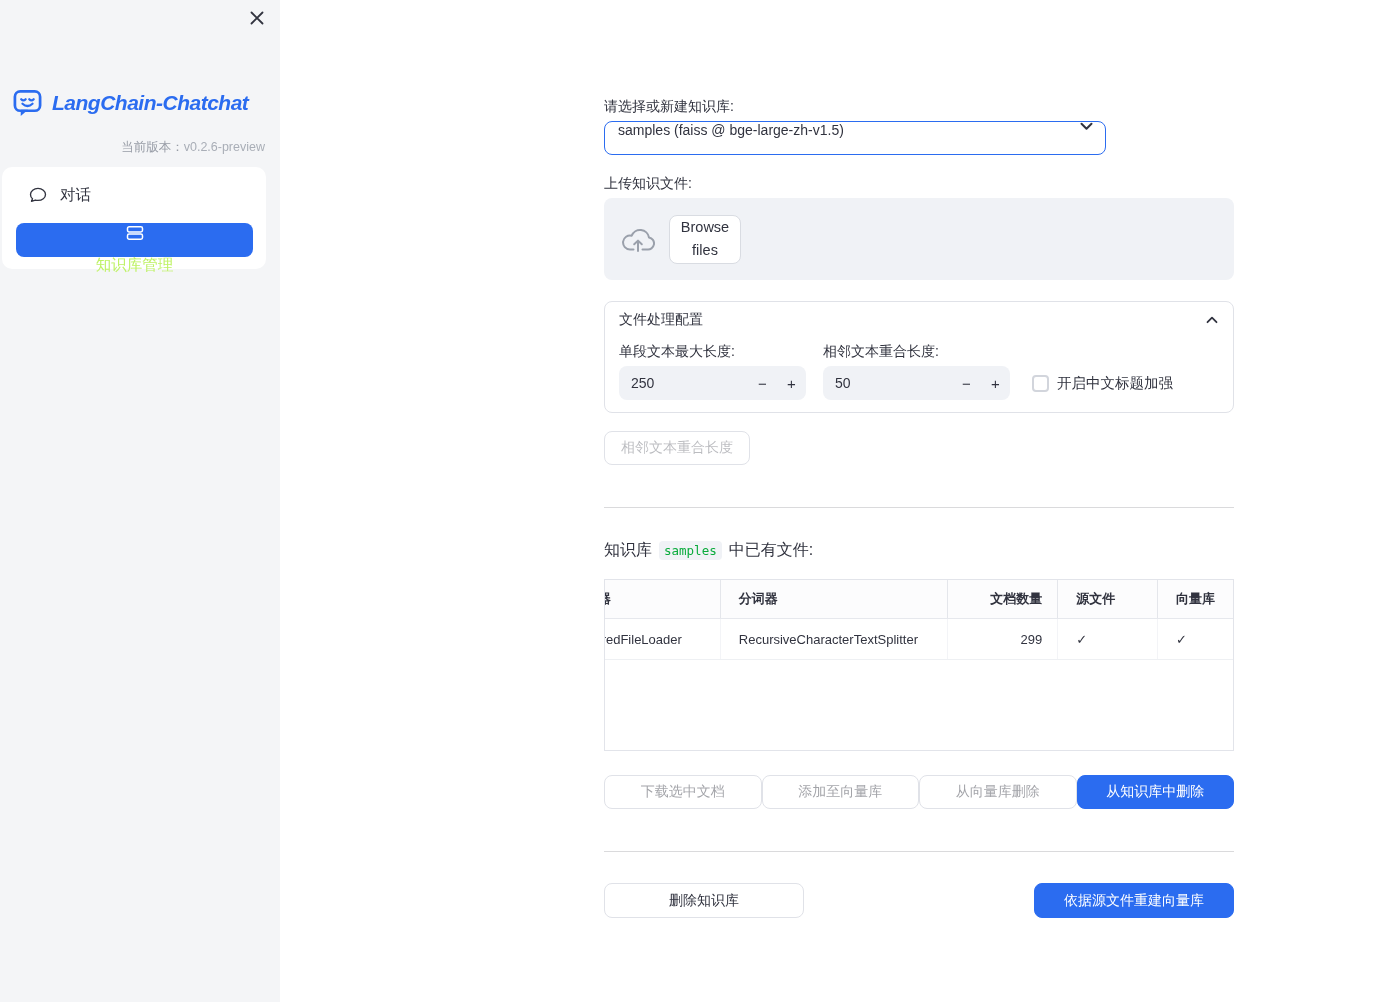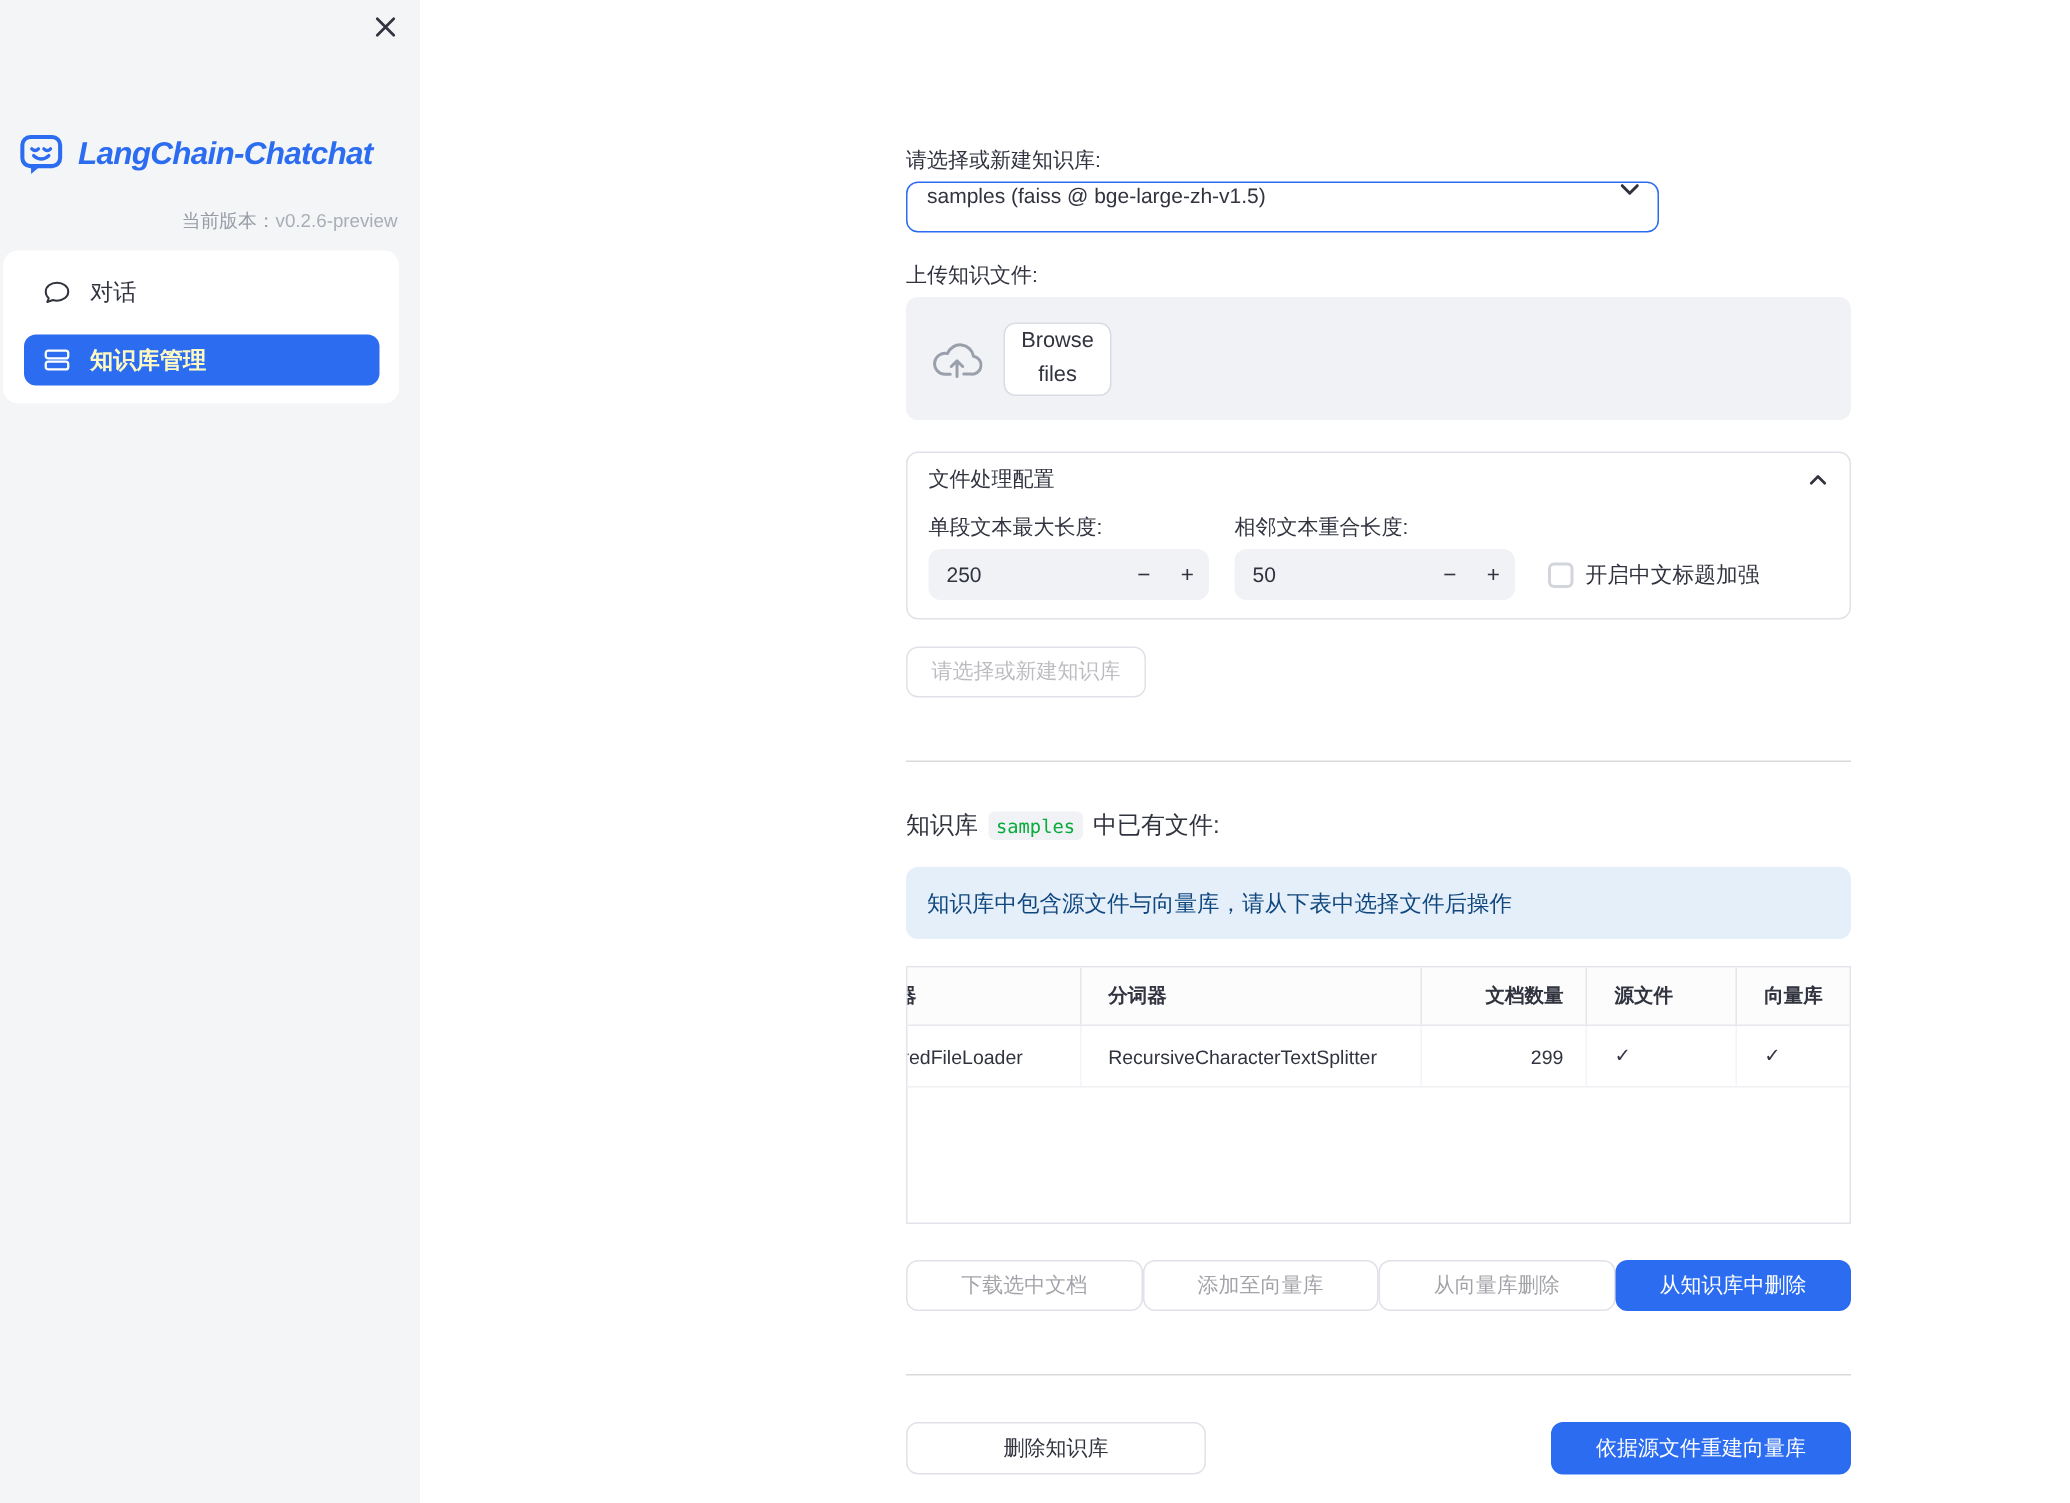--- a/index.html
+++ b/index.html
@@ -33,21 +33,21 @@
     position:absolute; top:167px; left:2px; width:264px;
     background:#ffffff; border-radius:10px; padding:11px 13px 12px 14px;
   }
   .menu-item {
     display:flex; align-items:center; gap:12px; height:34px;
     padding:0 12px; border-radius:8px; font-size:15.5px; cursor:pointer;
     color: var(--text, #31333f); margin-bottom:11px;
   }
   .menu-item:last-child { margin-bottom:0; }
   .menu-item.selected {
-    background: var(--primary, #2b6cf0); color:#fef9c3; font-weight:bold;
+    background: var(--primary, #2b6cf0); color:#bef264; font-weight:normal;flex-direction:column;
   }
 
   
   .main { position:absolute; left:604px; top:15px; width:630px; padding-top:83px; }
 
   .field-label { font-size:14px; color:var(--text,#31333f); height:17px; line-height:17px; }
 
   .selectbox {
     margin-top:6px; height:34px; width:502px; background:#fff;
     border:1px solid var(--primary,#2b6cf0); border-radius:8px;
@@ -265,32 +265,31 @@
         </div>
         <div class="checkbox-row">
           <span class="checkbox-box"></span>
           <span class="checkbox-label">开启中文标题加强</span>
         </div>
       </div>
     </div>
   </div>
 
   <div>
-    <button class="btn add-btn disabled-light">请选择或新建知识库</button>
+    <button class="btn add-btn disabled-light">相邻文本重合长度</button>
   </div>
 
   <hr class="divider hr1">
 
   <div class="kb-line">
     <span>知识库</span>
     <span class="code">samples</span>
     <span>中已有文件:</span>
   </div>
 
-  <div class="infobox">知识库中包含源文件与向量库，请从下表中选择文件后操作</div>
 
   <div class="datatable">
     <div class="dt-header">
       <div class="dt-hcell c1">
           <span class="clip-left">文档加载器</span>
         </div>
       <div class="dt-hcell c2">
           <span>分词器</span>
         </div>
       <div class="dt-hcell c3">

